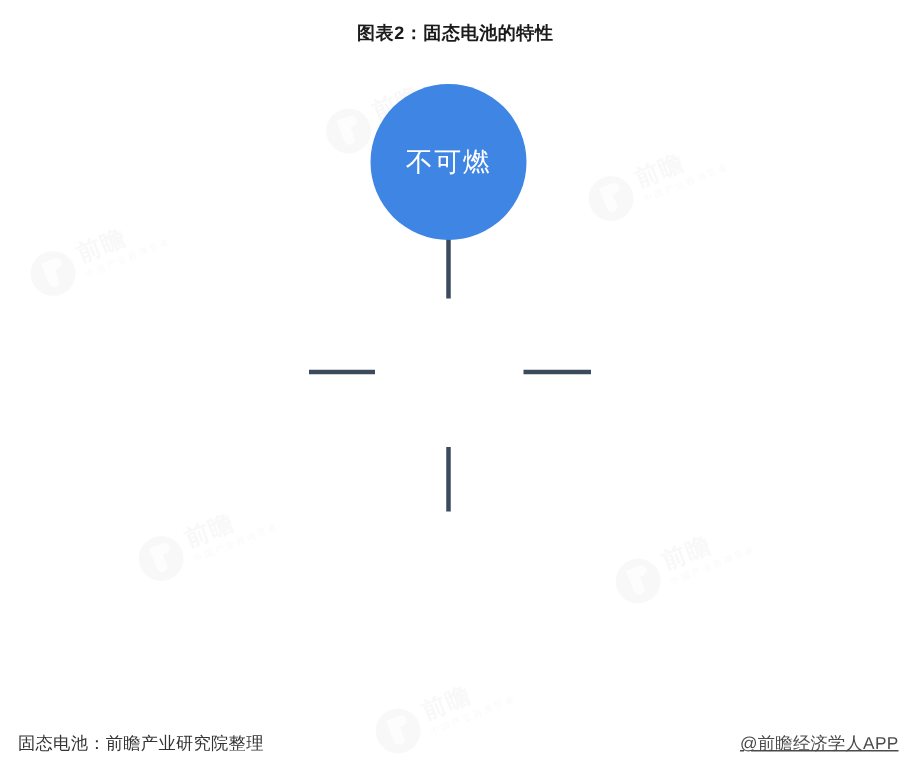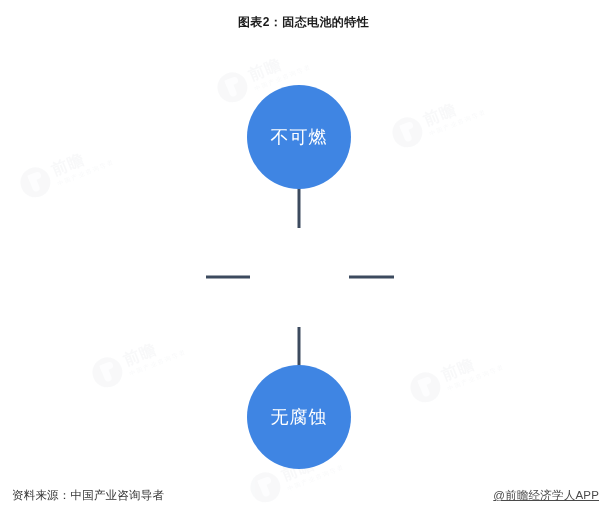--- a/index.html
+++ b/index.html
@@ -91,21 +91,21 @@
     font-weight: bold;
     color: #1b1b1b;
     letter-spacing: 0.4px;
     z-index: 3;
   }
 
   
   #diagram {
     position: absolute;
     left: 0;
-    top: 60px;
+    top: 31px;
     width: 607px;
     height: 420px;
     z-index: 2;
   }
   #connectors {
     position: absolute;
     inset: 0;
     z-index: 1;
   }
   .node {
@@ -242,21 +242,18 @@
     <line x1="349" y1="217" x2="394" y2="217" stroke="#3c4a5e" stroke-width="3"></line>
   </svg>
 
   <div class="node node-top">
     <span>不可燃</span>
   </div>
 
 
 
 
-  <div class="node node-bottom">
-    <span>无腐蚀</span>
-  </div>
 </div>
 
 <div id="footer">
-  <div id="source-text">资料来源：中国产业咨询导者</div>
+  <div id="source-text">固态电池：前瞻产业研究院整理</div>
   <div id="app-attribution">@前瞻经济学人APP</div>
 </div>
 
 </body></html>

